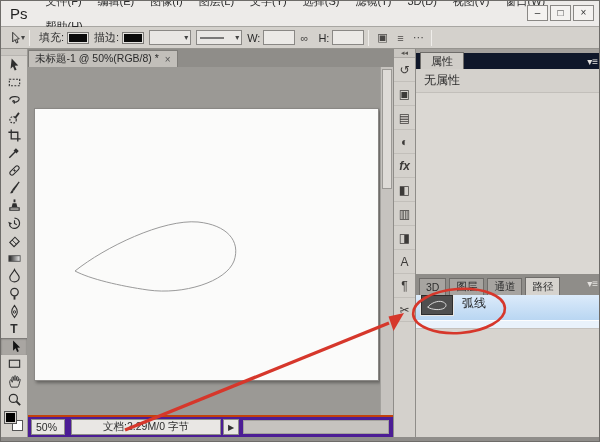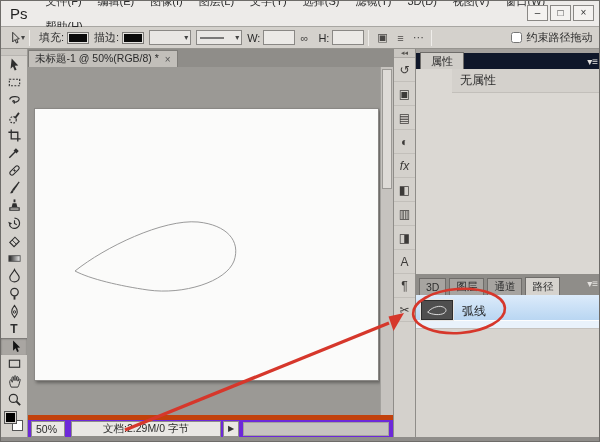--- a/index.html
+++ b/index.html
@@ -42,45 +42,45 @@
   
   .centercol { position:absolute; left:27px; top:48px; width:365px; bottom:4px; }
   .doctabs { height:18px; background:#8f8d89; display:flex; align-items:flex-end; }
   .doctab { height:17px; background:#c2bfba; border:1px solid #7e7c78; border-bottom:none; padding:0 6px; display:flex; align-items:center; gap:6px; font-size:10.5px; color:#2b2b2b; white-space:nowrap; }
   .doctab .closex { color:#555; font-size:10px; }
   .canvaswrap { position:absolute; left:0; top:18px; right:0; bottom:22px; background:#9b9995; overflow:hidden; }
   .page { position:absolute; left:6px; top:41px; width:345px; height:273px; background:#fbfbfa; border:1px solid #8a8885; box-shadow:2px 2px 3px rgba(0,0,0,.35); }
   .page svg { display:block; }
   .vscroll { position:absolute; right:0; top:0; width:13px; bottom:0; background:#c6c3bf; border-left:1px solid #a3a19d; }
   .vthumb { position:absolute; left:1px; right:1px; top:2px; height:120px; background:#dedbd7; border:1px solid #9b9995; }
-  .statusbar { position:absolute; left:0; bottom:0; right:0; height:22px; background:#6d28d9; border-top:5px solid #c2410c; display:flex; align-items:center; padding-left:3px; }
+  .statusbar { position:absolute; left:0; bottom:0; right:0; height:22px; background:#4c1d95; border-top:2px solid #c2410c; display:flex; align-items:center; padding-left:3px; }
   .stat-box { height:16px; border:1px solid #8f8d89; background:#e9e7e4; display:flex; align-items:center; padding:0 4px; font-size:10.5px; }
   .stat-zoom { width:34px; }
   .stat-doc { width:150px; justify-content:center; margin-left:6px; }
   .stat-arrow { width:16px; justify-content:center; margin-left:2px; font-size:8px; color:#333; }
   .hscroll { flex:1; height:14px; margin:0 4px; background:#c6c3bf; border:1px solid #a3a19d; }
 
   
   .dockcol { position:absolute; left:392px; top:48px; width:23px; bottom:4px; background:#d4d1cc; border-left:1px solid #8f8d89; border-right:1px solid #8f8d89; }
   .dock-grip { height:9px; background:#c9c6c1; border-bottom:1px solid #aeaba7; color:#55534f; font-size:7px; text-align:center; line-height:8px; }
   .dock-btn { width:100%; height:24px; display:flex; align-items:center; justify-content:center; font-size:12px; color:#3c3a38; border-bottom:1px solid #c2bfba; }
-  .dock-btn .fxsmall { font-size:12px; font-style:italic; font-weight:normal; }
+  .dock-btn .fxsmall { font-size:12px; font-style:italic; font-weight:bold; }
 
   
   .rightcol { position:absolute; left:415px; top:48px; width:185px; bottom:4px; background:#d7d4cf; }
   .rt-topstrip { height:4px; background:#a5a29e; }
   .phead { height:16px; background:#0f172a; display:flex; align-items:flex-end; position:relative; }
   .ptab { height:17px; padding:0 10px; display:flex; align-items:center; background:#d0cdc8; border:1px solid #6f6d6a; border-bottom:none; color:#262626; font-size:11px; margin-left:4px; white-space:nowrap; }
   .panel-menu { position:absolute; right:3px; top:3px; color:#e4e2df; font-size:10px; line-height:12px; }
   .props-body { height:206px; background:#dbd8d3; border-bottom:1px solid #8f8d89; }
-  .noprop-row { height:24px; display:flex; align-items:center; padding-left:8px; background:#d4d1cc; border-bottom:1px solid #c2bfba; font-size:12px;margin-left:36px; }
+  .noprop-row { height:24px; display:flex; align-items:center; padding-left:8px; background:#d4d1cc; border-bottom:1px solid #c2bfba; font-size:12px; }
   .ptabs { height:20px; background:#8f8d89; display:flex; align-items:flex-end; position:relative; }
   .ptabs .tab { height:16px; padding:8px 6px; display:flex; align-items:center; font-size:10.5px; background:#a7a4a0; border:1px solid #6f6d6a; border-bottom:none; margin-left:3px; color:#2f2f2f; white-space:nowrap; }
   .ptabs .tab.active { background:#d6d3ce; height:18px; }
-  .path-row { height:26px; background:linear-gradient(#dcebfa,#b9d6f2); border-bottom:1px solid #fdfdfd; display:flex; align-items:flex-end; padding-left:5px; }
+  .path-row { height:26px; background:linear-gradient(#dcebfa,#b9d6f2); border-bottom:1px solid #fdfdfd; display:flex; align-items:flex-start; padding-left:5px; }
   .path-thumb { width:32px; height:20px; background:#4f4f4f; border:1px solid #2e2e2e; outline:1px solid #e8e6e3; display:flex; align-items:center; justify-content:center; }
   .path-label { margin-left:9px; font-size:12px; color:#1d1d1d; }
   .path-row2 { height:8px; background:#e9f2fb; border-bottom:1px solid #c5c2be; }
   .paths-empty { position:absolute; left:0; right:0; bottom:0; top:330px; background:#d7d4cf; }
 
   .bottomstrip { position:absolute; left:0; bottom:0; width:100%; height:4px; background:#8f8d8a; }
 
   
   .annotations { position:absolute; left:0; top:0; width:600px; height:442px; pointer-events:none; z-index:60; }
 </style>
@@ -128,24 +128,20 @@
     <input class="opt-input" value="" style="">
     <span class="opt-sep"></span>
     <span class="opt-iconbtn">▣</span>
     <span class="opt-iconbtn">≡</span>
     <span class="opt-iconbtn">⋯</span>
     <span class="opt-sep"></span>
     <label class="opt-check disabled">
         <input type="checkbox" disabled="" style="">
         <span>对齐边缘</span>
       </label>
-    <label class="opt-check">
-        <input type="checkbox" style="">
-        <span>约束路径拖动</span>
-      </label>
   </div>
 
   <div class="toolcol">
     <div class="tool-grip"></div>
     <div id="tools">
         <div class="tool">
           <svg width="15" height="15" viewBox="0 0 16 16">
             <path d="M5 1.5 L12 9 L8.3 9.2 L10.2 13.6 L8.2 14.4 L6.4 10.2 L3.8 12.6 Z" fill="#2e2e2e"></path>
           </svg>
         </div>

